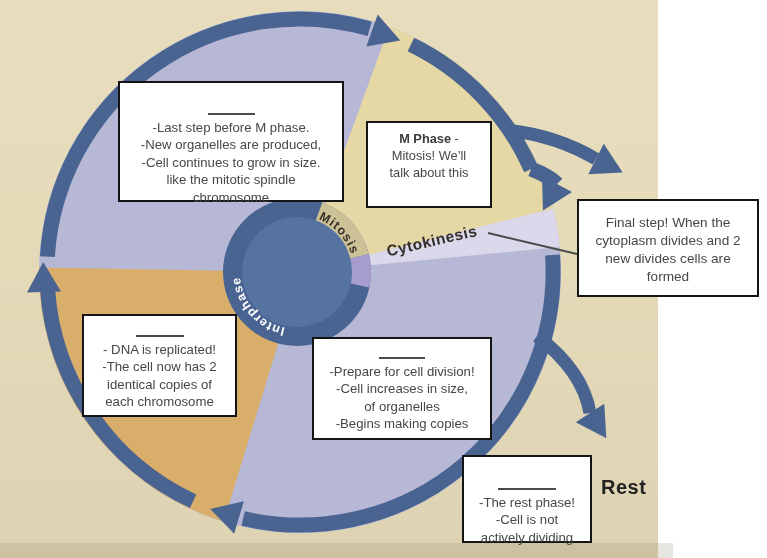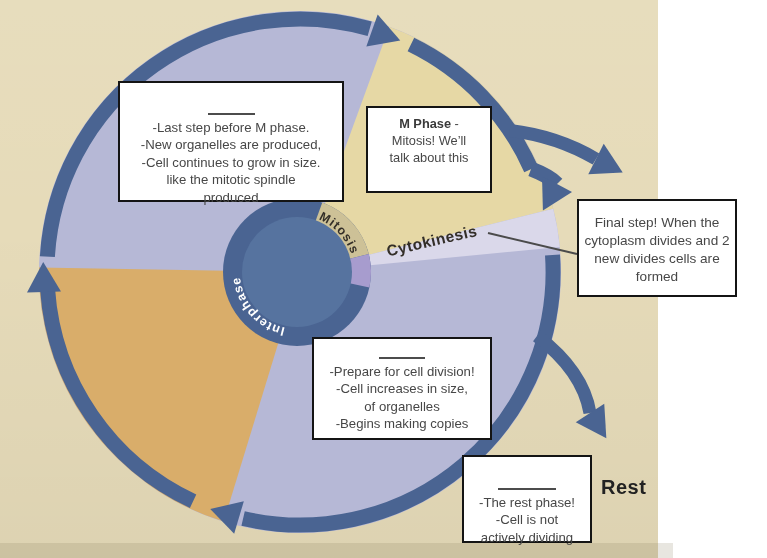--- a/index.html
+++ b/index.html
@@ -8,22 +8,22 @@
   .slide-sheen{position:absolute;left:0;top:0;width:658px;height:558px;
     background:linear-gradient(180deg,rgba(255,255,255,0.06) 0%,rgba(0,0,0,0.00) 40%,rgba(0,0,0,0.04) 100%);}
   .bottom-shade{position:absolute;left:0;top:543px;width:673px;height:15px;background:rgba(130,115,85,0.18);}
   svg.diagram{position:absolute;left:0;top:0;}
   .callout{position:absolute;background:#ffffff;border:2px solid #141414;box-sizing:border-box;
     color:#474747;text-align:center;font-size:13.2px;line-height:17.4px;}
   .callout .ln{white-space:nowrap;}
   .blank{height:10px;border-bottom:2px solid #4c4c4c;margin:0 auto 4px auto;}
   #box-g2{left:118px;top:81px;width:226px;height:121px;padding-top:20px;}
   #box-g2 .blank{width:47px;}
-  #box-mphase{left:366px;top:106px;width:126px;height:87px;padding-top:8px;font-size:12.8px;line-height:16.8px;}
-  #box-final{left:577px;top:199px;width:160px;height:98px;padding-top:13px;font-size:13.6px;line-height:18px;}
+  #box-mphase{left:366px;top:121px;width:126px;height:87px;padding-top:8px;font-size:12.8px;line-height:16.8px;}
+  #box-final{left:577px;top:199px;width:182px;height:98px;padding-top:13px;font-size:13.6px;line-height:18px;}
   #box-s{left:82px;top:314px;width:155px;height:103px;padding-top:9px;}
   #box-s .blank{width:48px;}
   #box-g1{left:312px;top:337px;width:180px;height:103px;padding-top:8px;}
   #box-g1 .blank{width:46px;}
   #box-g0{left:462px;top:455px;width:130px;height:88px;padding-top:21px;}
   #box-g0 .blank{width:58px;}
   .rest-label{position:absolute;left:601px;top:476px;font-size:20px;font-weight:bold;color:#222222;letter-spacing:0.5px;}
   b{color:#3a3a3a;}
 </style>
 </head>
@@ -81,36 +81,43 @@
     <text x="433" y="246" transform="rotate(-13 433 246)" text-anchor="middle" font-family="Liberation Sans, sans-serif" font-size="15.5" font-weight="bold" letter-spacing="0.5" fill="#332e28">Cytokinesis</text>
     <line x1="488" y1="233" x2="577" y2="254" stroke="#4b4b4b" stroke-width="2"></line>
   </svg>
 
   <div class="callout" id="box-g2">
     <div class="blank"></div>
     <div class="ln">-Last step before M phase.</div>
     <div class="ln">-New organelles are produced,</div>
     <div class="ln">-Cell continues to grow in size.</div>
     <div class="ln">like the mitotic spindle</div>
-    <div class="ln">produced</div>
+    <div class="ln">chromosome</div>
   </div>
 
   <div class="callout" id="box-mphase">
     <div class="ln"><b>M Phase</b><span> -</span></div>
     <div class="ln">Mitosis! We’ll</div>
     <div class="ln">talk about this</div>
   </div>
 
   <div class="callout" id="box-final">
     <div class="ln">Final step! When the</div>
     <div class="ln">cytoplasm divides and 2</div>
     <div class="ln">new divides cells are</div>
     <div class="ln">formed</div>
   </div>
 
+  <div class="callout" id="box-s">
+    <div class="blank"></div>
+    <div class="ln">- DNA is replicated!</div>
+    <div class="ln">-The cell now has 2</div>
+    <div class="ln">identical copies of</div>
+    <div class="ln">each chromosome</div>
+  </div>
 
   <div class="callout" id="box-g1">
     <div class="blank"></div>
     <div class="ln">-Prepare for cell division!</div>
     <div class="ln">-Cell increases in size,</div>
     <div class="ln">of organelles</div>
     <div class="ln">-Begins making copies</div>
   </div>
 
   <div class="callout" id="box-g0">

